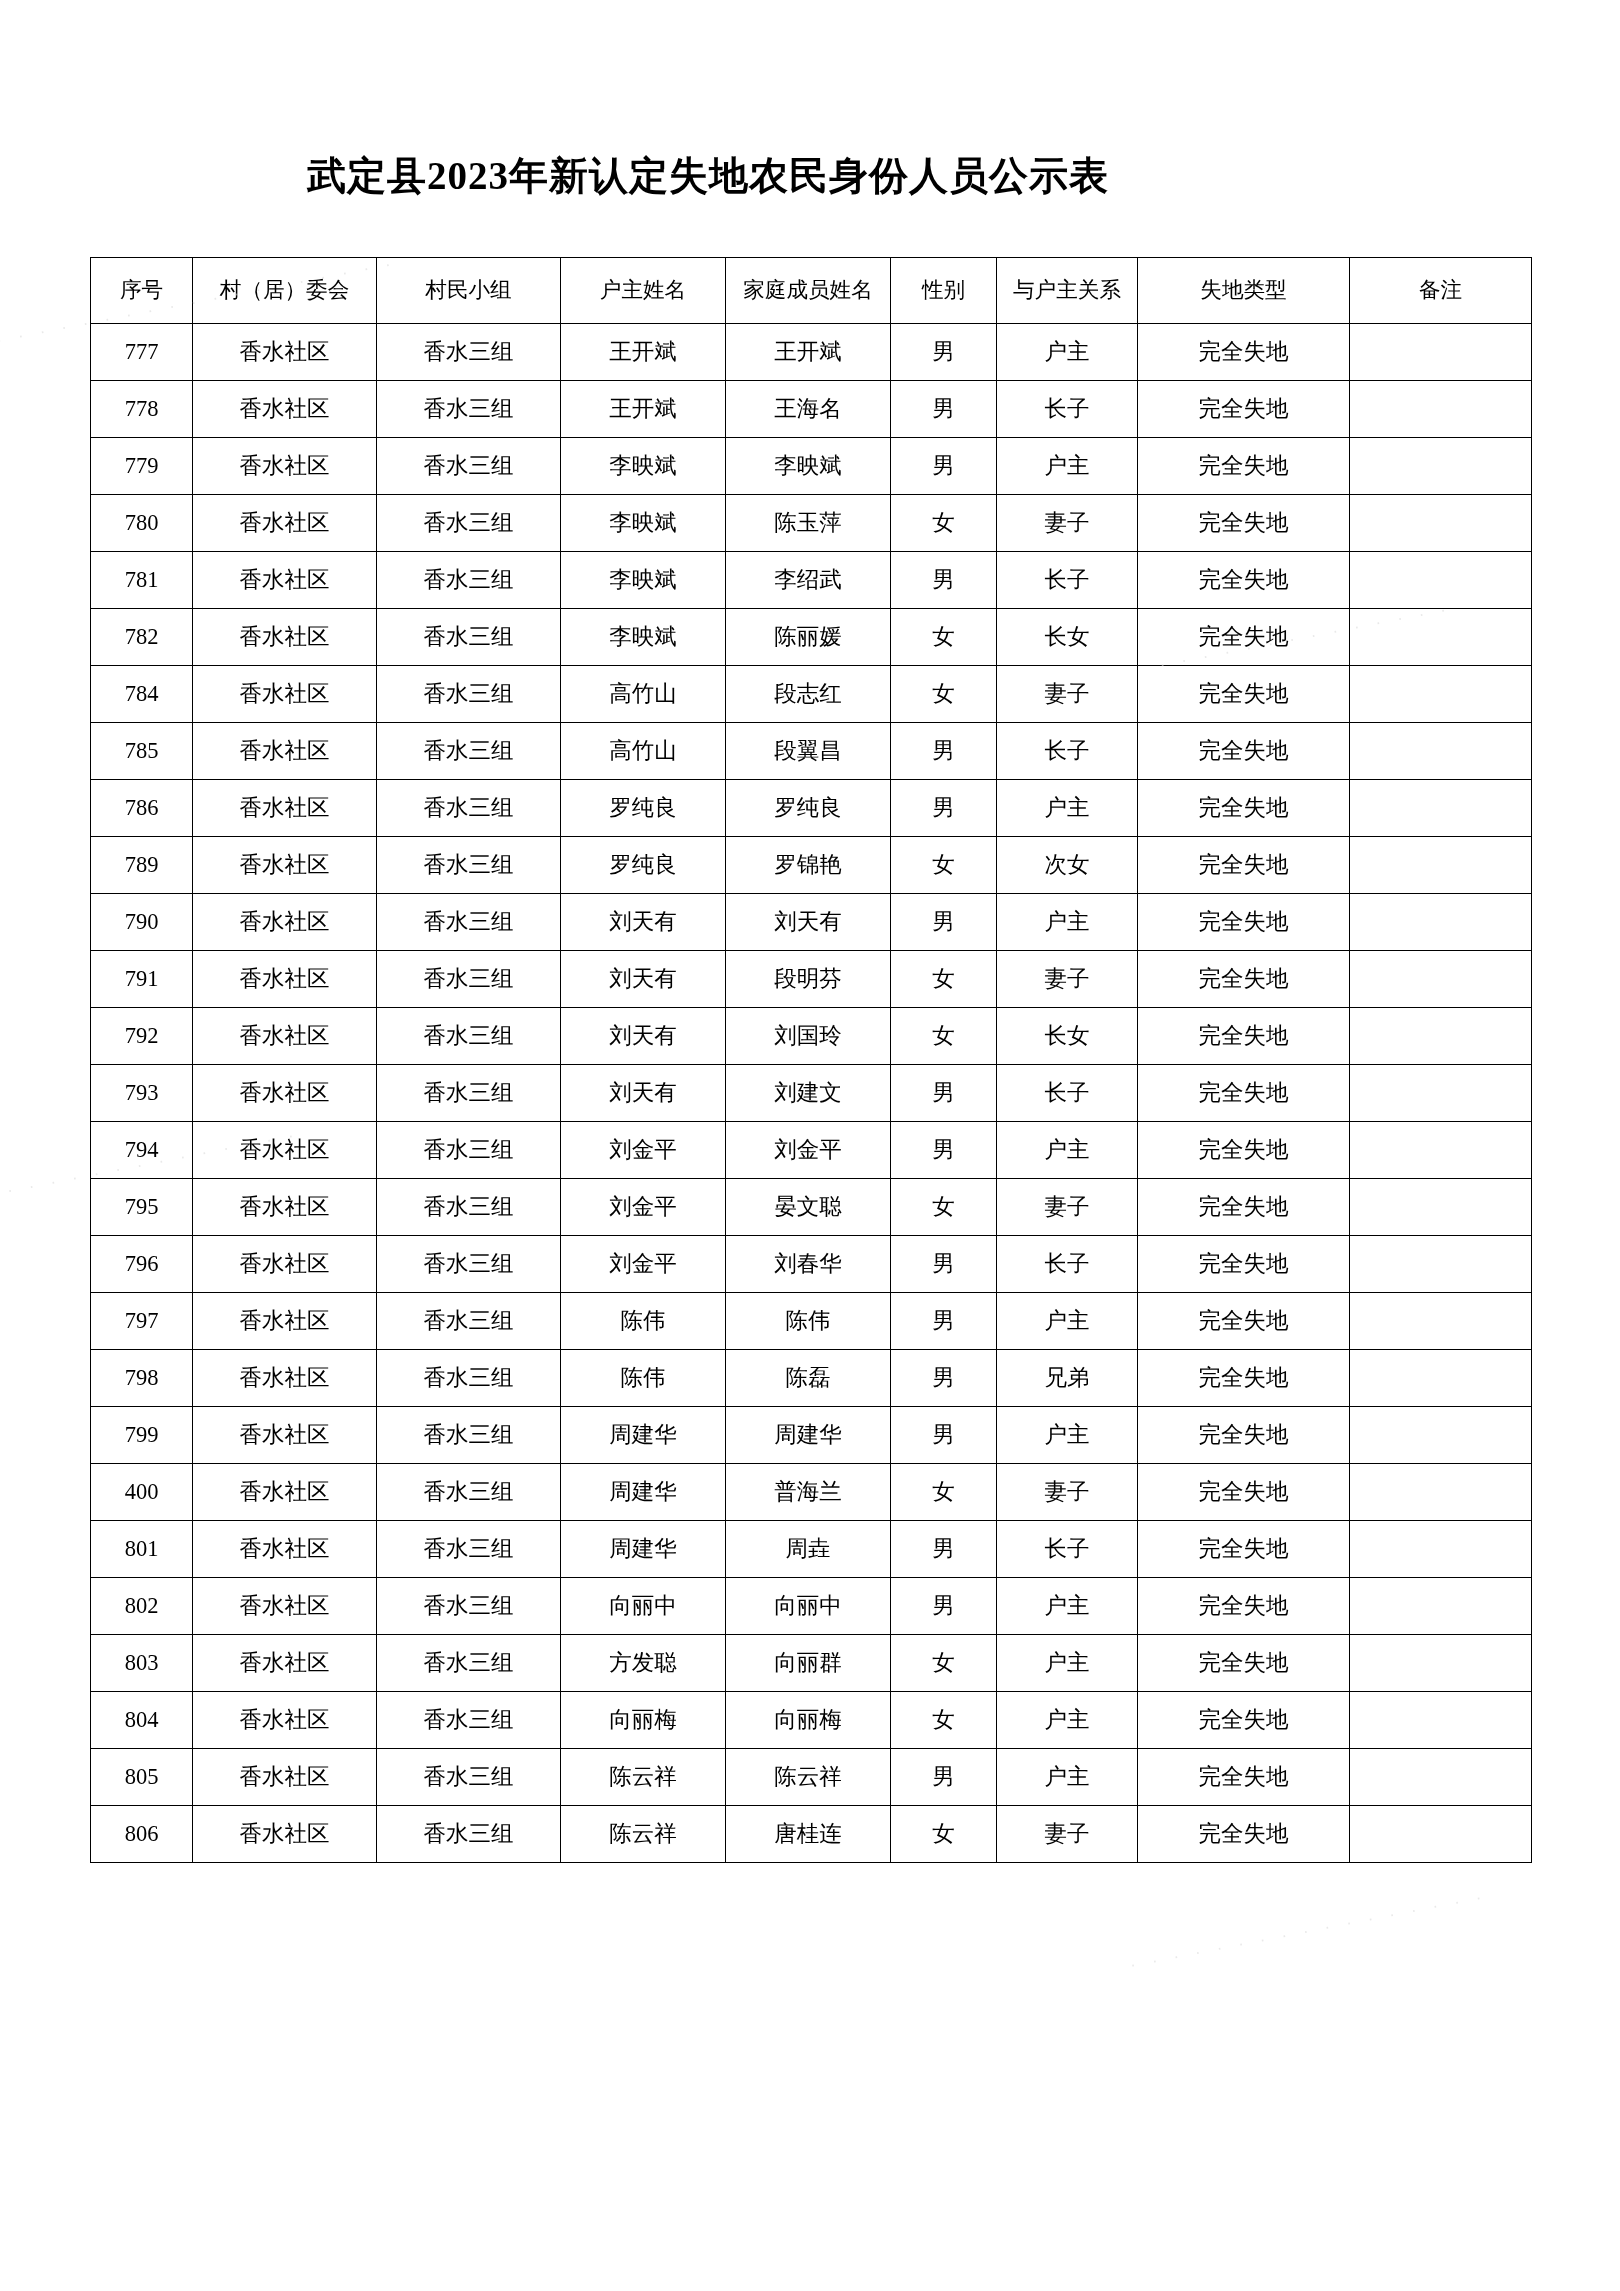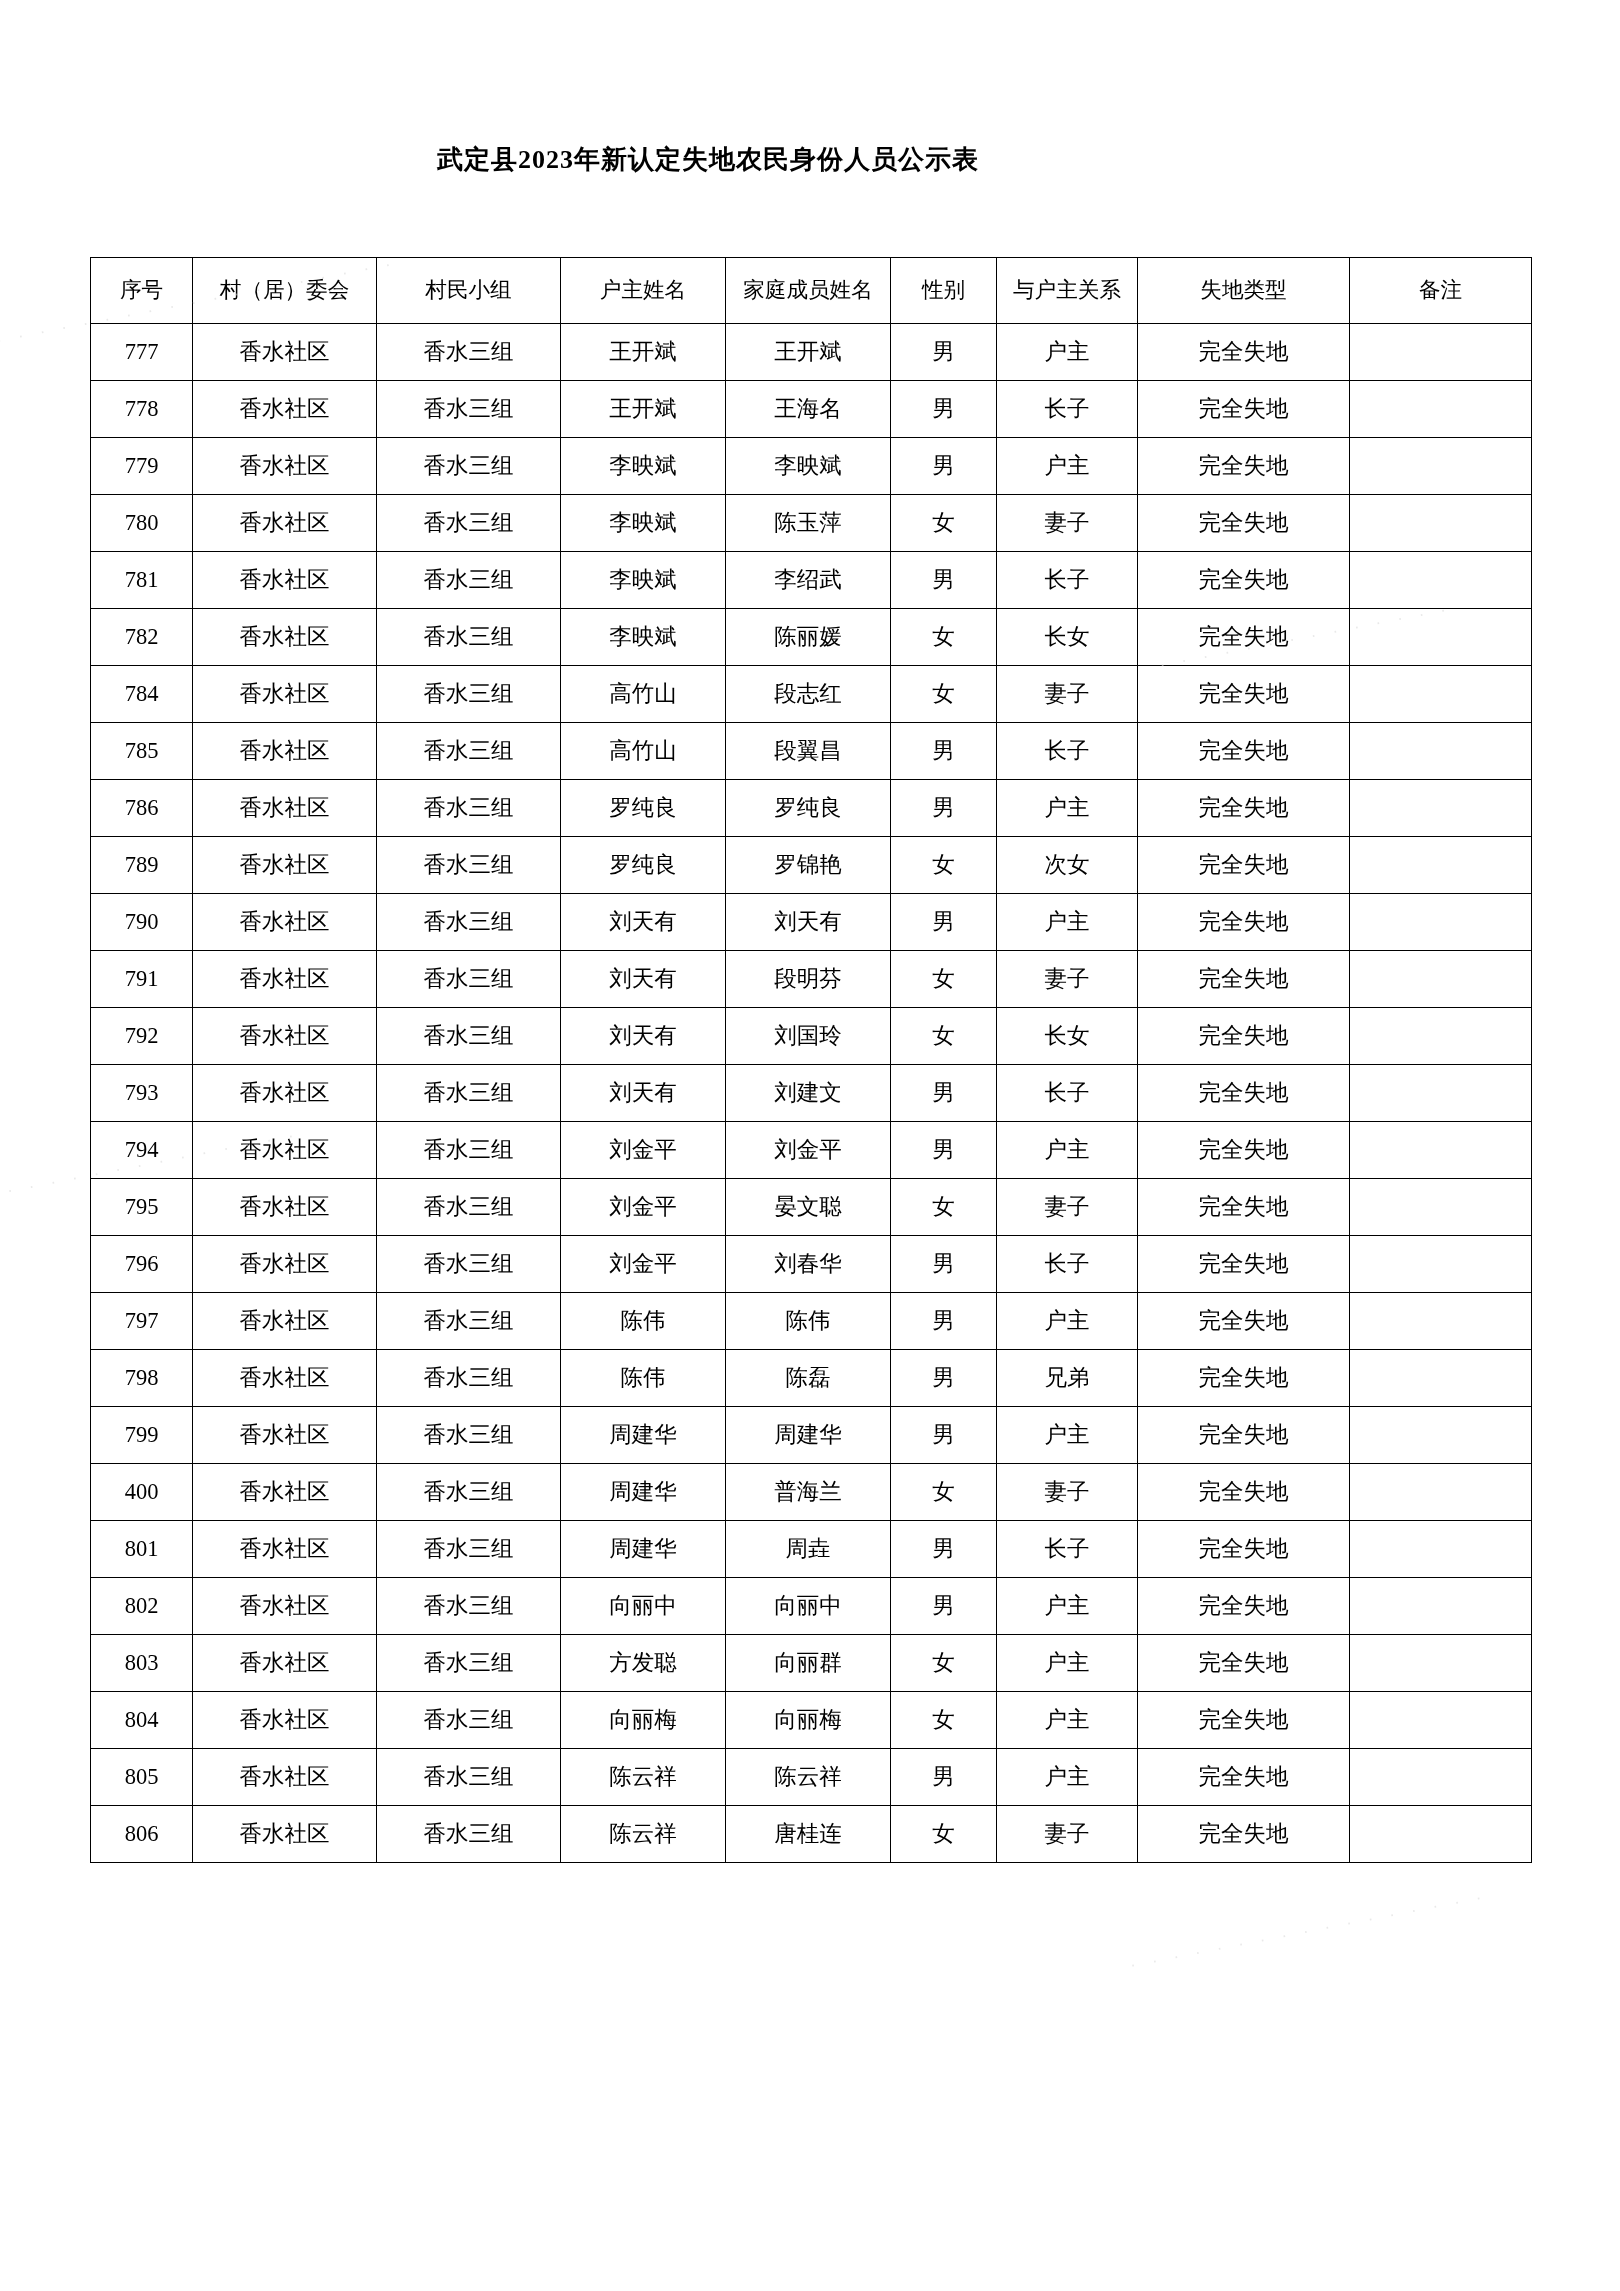--- a/index.html
+++ b/index.html
@@ -17,25 +17,25 @@
   }
   .page {
     position: absolute;
     top: 0; left: 0;
     width: 1620px;
     height: 2292px;
     background: #fff;
   }
   .doc-title {
     position: absolute;
-    top: 142px;
+    top: 149px;
     left: 0;
     width: 1416px;
     text-align: center;
-    font-size: 26px;
+    font-size: 39px;
     font-weight: bold;
     letter-spacing: 1px;
     font-family: "Liberation Serif", serif;
   }
   .table-wrap {
     position: absolute;
     top: 257px;
     left: 90px;
     width: 1441px;
   }

